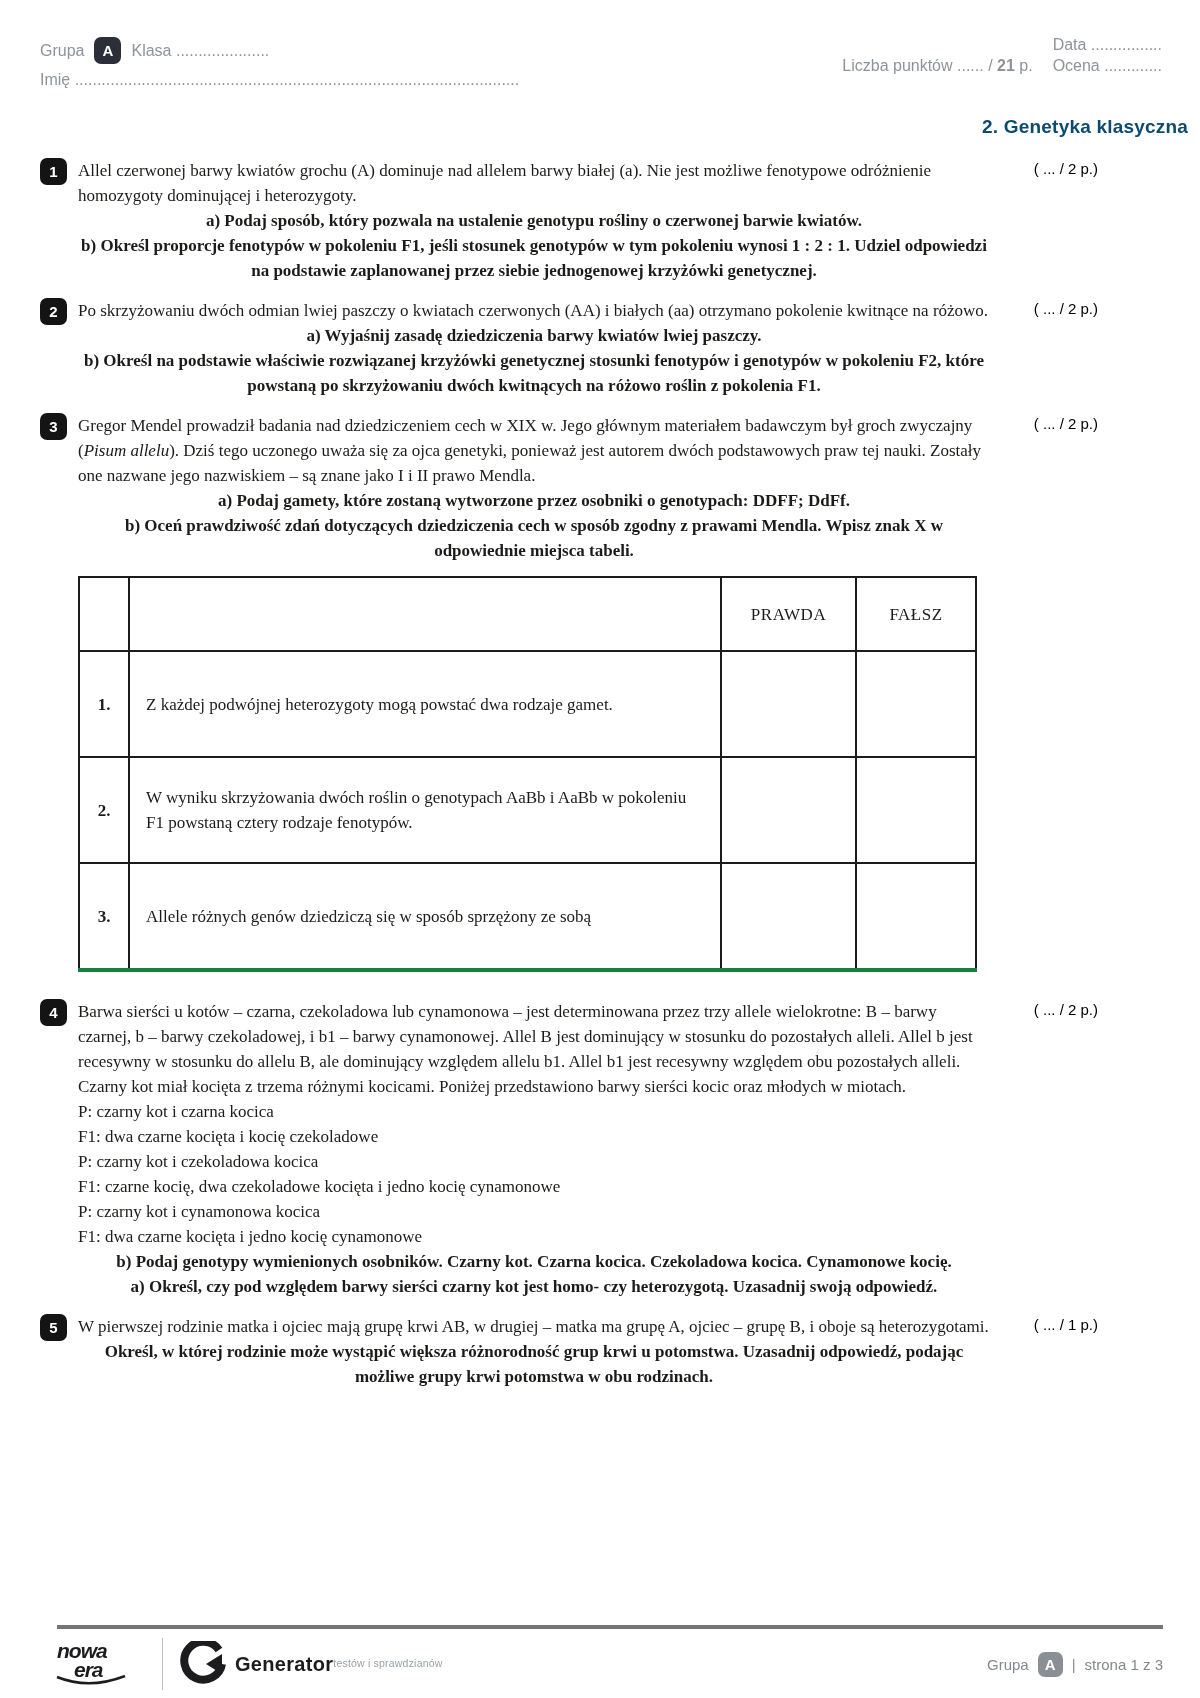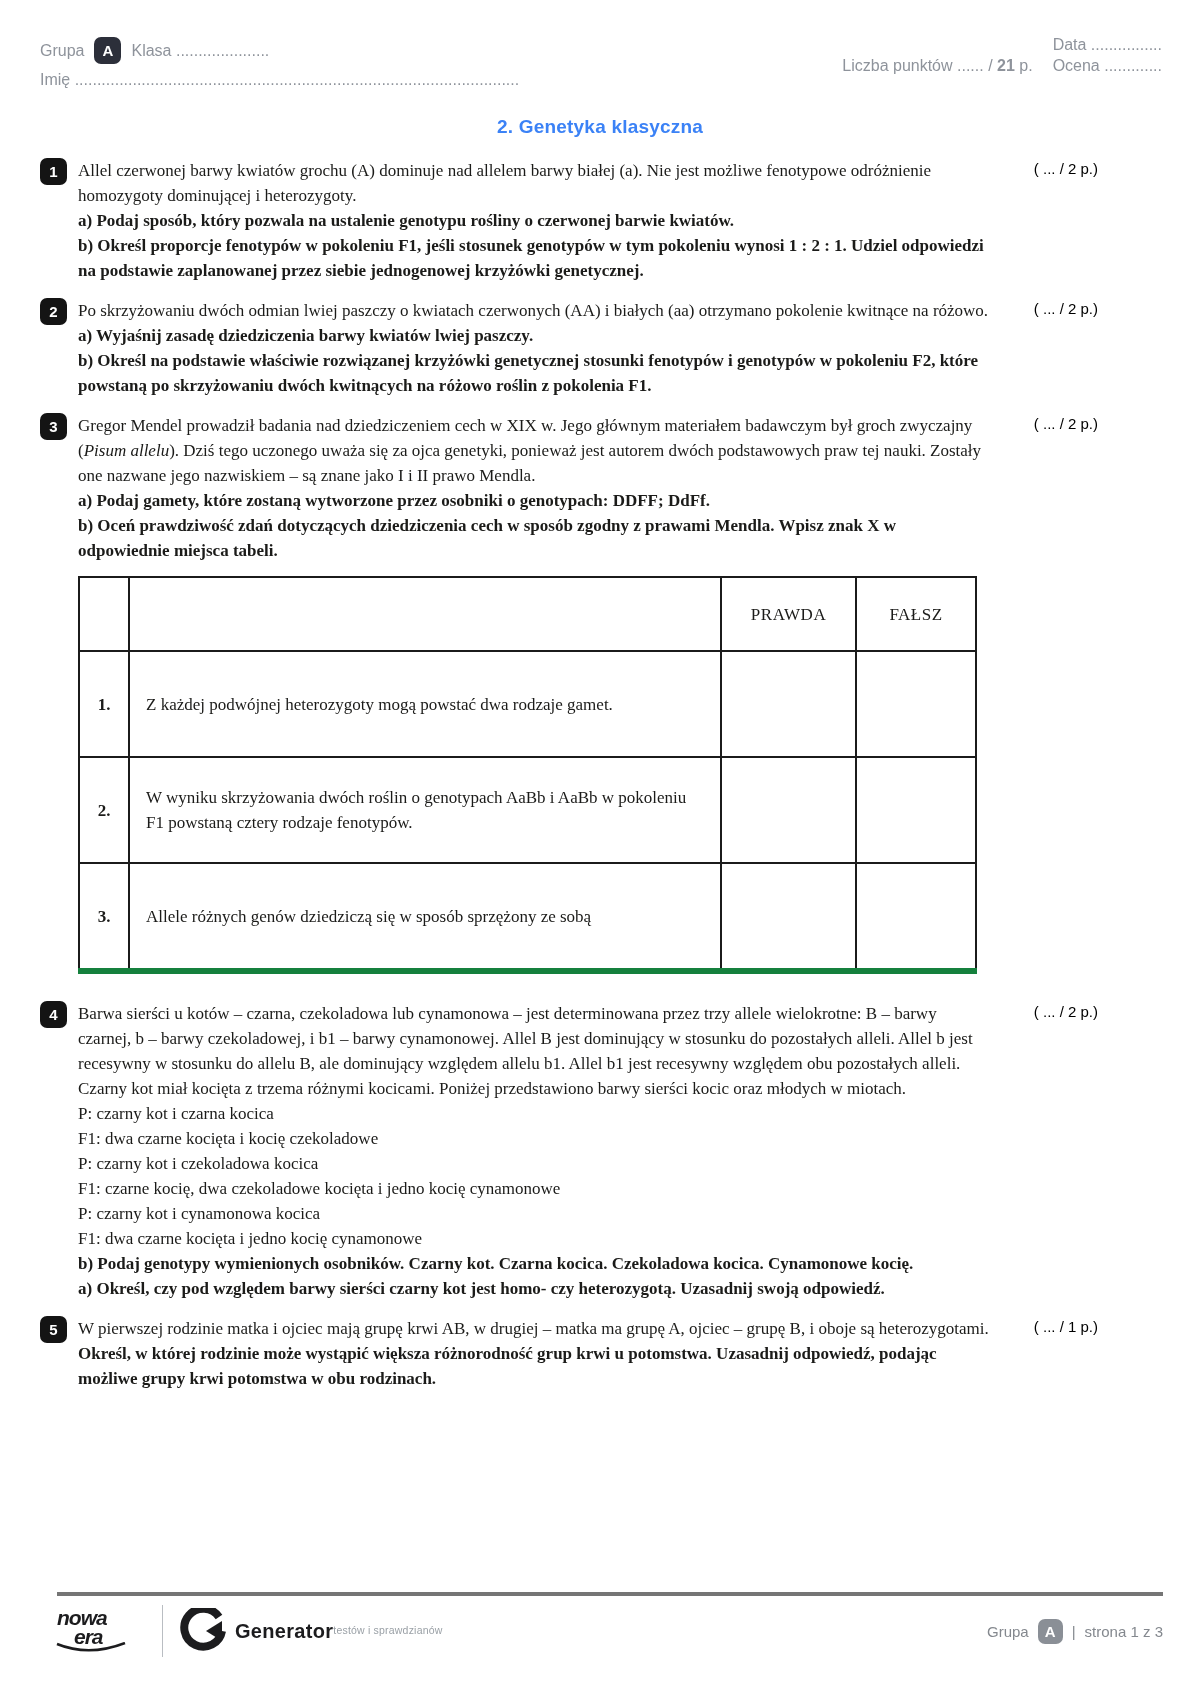--- a/index.html
+++ b/index.html
@@ -22,55 +22,55 @@
   .badge-dark { background:#2c2f3a; margin:0 10px; }
   .badge-gray { background:#8a8f96; width:25px; height:25px; }
   .hdr-grid {
     display:grid; grid-template-columns:auto auto; column-gap:20px; row-gap:3px;
     white-space:nowrap;
   }
   .hdr-grid .cell-r { justify-self:end; }
   .score-total { font-weight:700; }
   
   .title {
-    margin:22px 12px 0; text-align:center;
-    font:700 19px "Liberation Sans", sans-serif; color:#3b82f6; letter-spacing:0.2px;
+    margin:22px 12px 0; text-align:right;
+    font:700 19px "Liberation Sans", sans-serif; color:#0c4a6e; letter-spacing:0.2px;
   }
   
   .questions { margin-top:20px; }
   .question {
     position:relative; display:flex; gap:11px; margin:0 40px 15px 40px;
   }
   .qbadge {
     flex:0 0 27px; width:27px; height:27px; background:#141414; color:#fff;
     border-radius:7px; text-align:center;
     font:700 15px/27px "Liberation Sans", sans-serif;
   }
   .qbody { width:912px; }
   .qtext { margin:0; font-size:17px; line-height:25px; }
-  .qtext.bold { font-weight:700; }
+  .qtext.bold { font-weight:700;text-align:center; }
   .qpoints {
     position:absolute; right:62px; top:2px; white-space:nowrap;
     font:15px "Liberation Sans", sans-serif; color:#000000;
   }
   
   .ttable {
     border-collapse:collapse; table-layout:fixed; width:897px;
     margin:13px 0 12px 0; font-size:17px; line-height:25px;
-    border-bottom:6px solid #15803d;
+    border-bottom:4px solid #15803d;
   }
   .ttable td { border:2px solid #1b1b1b; vertical-align:middle; }
   .t-head td { height:56px; }
   .t-row td { height:88px; }
   .c-no { text-align:center; font-weight:700; }
   .c-txt { padding:8px 16px; }
   .c-pf { text-align:center; letter-spacing:0.5px; }
   
   .sheet-footer {
-    position:absolute; left:57px; right:37px; top:1592px;
+    position:absolute; left:57px; right:37px; top:1625px;
     border-top:4px solid #757575; padding-top:9px;
     display:flex; justify-content:space-between; align-items:center;
     font-family:"Liberation Sans", sans-serif;
   }
   .footer-left { display:flex; align-items:center; gap:17px; }
   .ne-logo {
     position:relative; width:88px; padding-bottom:8px;
     font-style:italic; font-weight:700; color:#1c1c1e; letter-spacing:-1px;
   }
   .ne1, .ne2 { display:block; font-size:21px; line-height:19px; }

